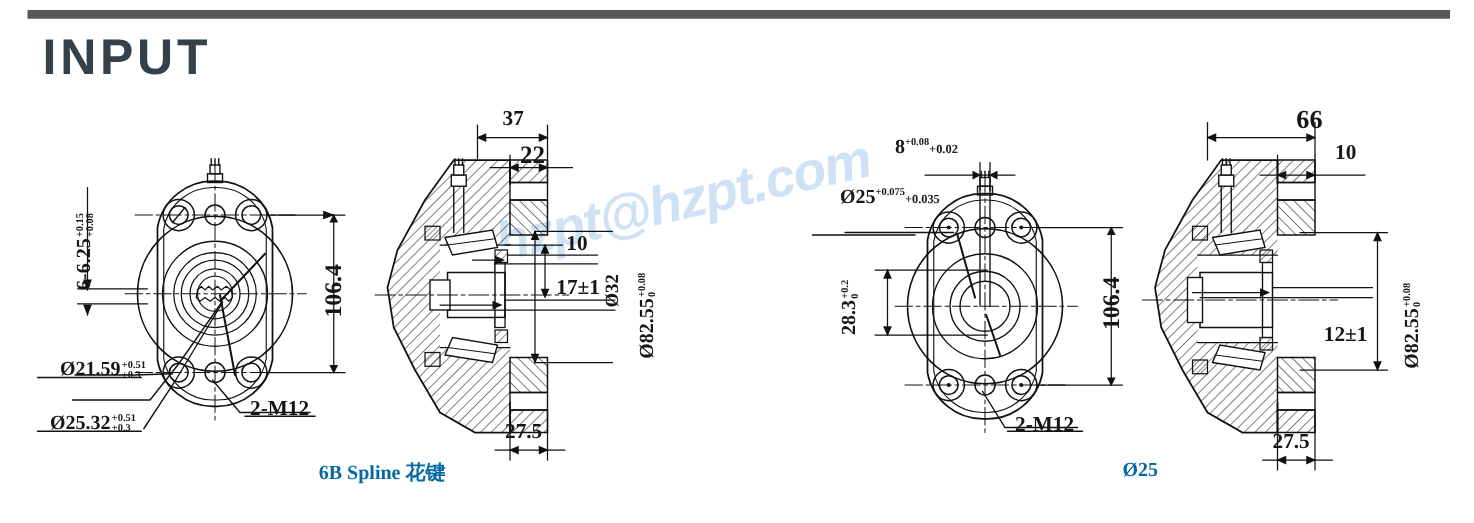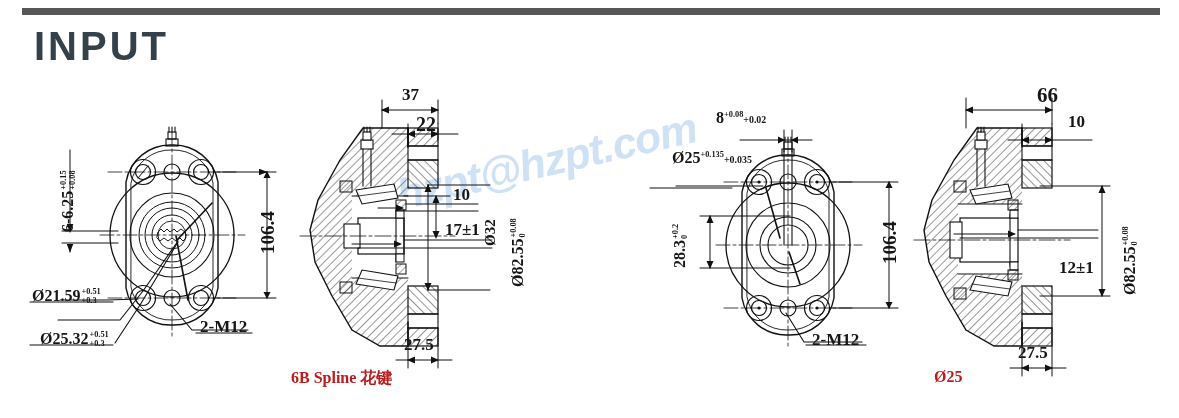--- a/index.html
+++ b/index.html
@@ -46,21 +46,21 @@
   .lbl.v{ transform-origin:0 0; }
   .tol{
     display:inline-block;vertical-align:middle;
     font-size:.52em;line-height:1.05;text-align:left;
     margin-left:1px;position:relative;top:-.04em;
   }
   .tol i{display:block;font-style:normal;}
   .cap{
     position:absolute;z-index:3;
     font-family:"Liberation Serif", serif;
-    font-weight:700;font-size:15px;color:#b91c1c;white-space:nowrap;margin-left:36px;
+    font-weight:700;font-size:15px;color:#0369a1;white-space:nowrap;
   }
 </style>
 </head>
 <body>
 
 <div id="root">
 
   <div class="header-bar" style="background: rgb(87, 87, 87);"></div>
   <div class="page-title" style="color: rgb(52, 64, 74);">INPUT</div>
 
@@ -445,21 +445,21 @@
     </g>
 
     </g>
   </svg>
   </div>
 
   <div class="lbl v" style="left:60px;top:232px;font-size:16px;transform:rotate(-90deg);">
     <span>6-6.25</span><span class="tol"><i>+0.15</i><i>+0.08</i></span>
   </div>
 
-  <div class="lbl" style="left:32px;top:288px;font-size:16px;">
+  <div class="lbl" style="left:48px;top:288px;font-size:16px;">
     <span>Ø21.59</span><span class="tol"><i>+0.51</i><i>+0.3</i></span>
   </div>
 
   <div class="lbl" style="left:40px;top:331px;font-size:16px;">
     <span>Ø25.32</span><span class="tol"><i>+0.51</i><i>+0.3</i></span>
   </div>
 
   <div class="lbl v" style="left:258px;top:254px;font-size:19px;transform:rotate(-90deg);">
     <span>106.4</span>
   </div>
@@ -484,21 +484,21 @@
 
   <div class="lbl" style="left:404px;top:336px;font-size:17px;"><span>27.5</span></div>
 
   <div class="cap" style="left:255px;top:368px;font-size:16px;">6B Spline 花键</div>
 
   <div class="lbl" style="left:716px;top:110px;font-size:16px;">
     <span>8</span><span class="tol" style="margin-left:0;top:-.45em;position:relative;"><i>+0.08</i></span><span style="font-size:.62em;margin-top:31px;">+0.02</span>
   </div>
 
   <div class="lbl" style="left:672px;top:150px;font-size:16px;">
-    <span>Ø25</span><span class="tol" style="margin-left:0;top:-.45em;position:relative;"><i>+0.135</i></span><span style="font-size:.62em;">+0.035</span>
+    <span>Ø25</span><span class="tol" style="margin-left:0;top:-.45em;position:relative;"><i>+0.075</i></span><span style="font-size:.62em;">+0.035</span>
   </div>
 
   <div class="lbl v" style="left:672px;top:268px;font-size:16px;transform:rotate(-90deg);">
     <span>28.3</span><span class="tol"><i>+0.2</i><i>0</i></span>
   </div>
 
   <div class="lbl v" style="left:880px;top:264px;font-size:19px;transform:rotate(-90deg);">
     <span>106.4</span>
   </div>
 

